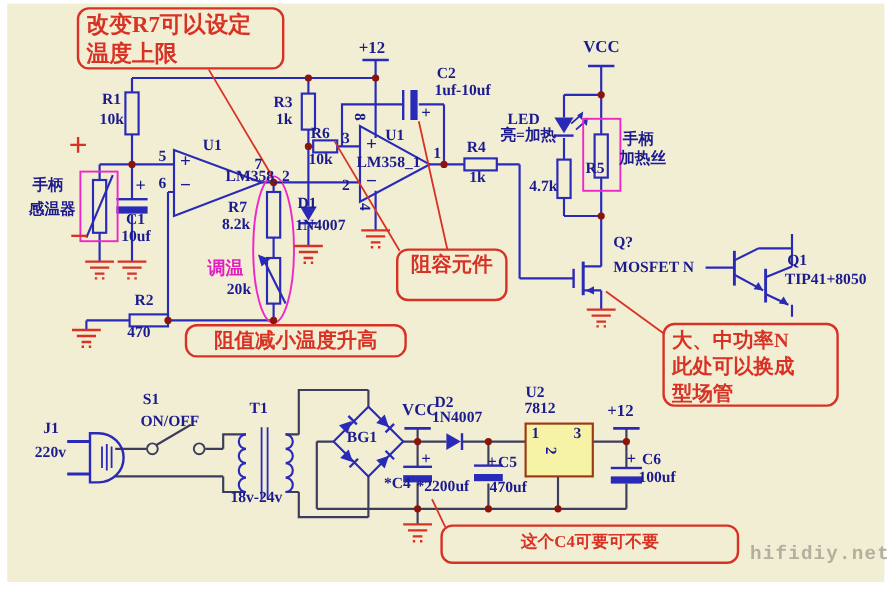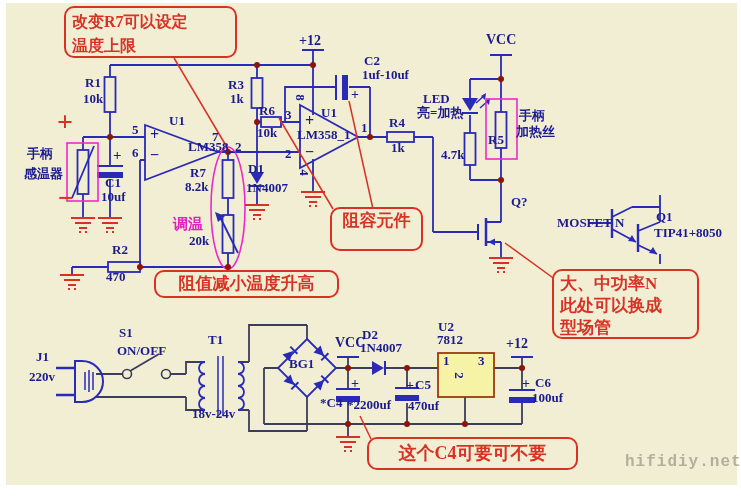--- a/index.html
+++ b/index.html
@@ -8,24 +8,24 @@
   #schematic-svg{position:absolute;left:0;top:0;}
   .lbl{position:absolute;font-weight:bold;font-size:13px;color:#1b1b8e;
        white-space:nowrap;line-height:1;font-family:"Liberation Serif",serif;}
   .lbl.red{color:#d83225;}
   .lbl.mag{color:#e020c0;}
   .lbl.rot{transform:rotate(90deg);}
   .callout{position:absolute;border:2px solid #d83225;border-radius:10px;color:#d83225;
            font-weight:bold;background:#f2eed4;box-sizing:border-box;
            font-family:"Liberation Serif",serif;}
   .callout div{padding:0 6px;}
-  #callout-set-limit{left:64px;top:6px;width:173px;height:52px;font-size:16px;line-height:24px;text-align:left;padding-top:2px;}
+  #callout-set-limit{left:64px;top:6px;width:173px;height:52px;font-size:19px;line-height:24px;text-align:left;padding-top:2px;}
   #callout-new-parts{left:330px;top:207px;width:93px;height:44px;font-size:17px;line-height:20px;text-align:center;padding-top:2px;}
   #callout-mosfet-note{left:552px;top:269px;width:147px;height:70px;font-size:17px;line-height:22px;text-align:left;padding-top:2px;}
-  #callout-c4-note{left:367px;top:437px;width:211px;height:33px;font-size:18px;line-height:28px;text-align:center;}
+  #callout-c4-note{left:367px;top:437px;width:249px;height:33px;font-size:14px;line-height:28px;text-align:center;}
   #callout-resistance-note{left:154px;top:270px;width:185px;height:28px;font-size:17px;line-height:24px;text-align:center;}
   #watermark{position:absolute;left:625px;top:453px;color:#b3af9d;font-size:16px;
              font-weight:bold;letter-spacing:1px;font-family:"Liberation Mono",monospace;}
 </style>
 </head>
 <body>
 
 <div id="stage">
 
 <svg id="schematic-svg" width="741" height="500" viewBox="0 0 741 500">
@@ -281,21 +281,21 @@
       <div class="lbl" style="left: 389px; top: 116px;">R4</div>
       <div class="lbl" style="left: 391px; top: 141px;">1k</div>
       <div class="lbl" style="left: 423px; top: 92px;">LED</div>
       <div class="lbl" style="left: 417px; top: 106px;">亮=加热</div>
       <div class="lbl" style="left: 444px; top: 133px; margin-left: 44px;">R5</div>
       <div class="lbl" style="left: 441px; top: 148px;">4.7k</div>
       <div class="lbl" style="left: 519px; top: 109px;">手柄</div>
       <div class="lbl" style="left: 516px; top: 125px;">加热丝</div>
       <div class="lbl" style="left: 486px; top: 33px; font-size: 14px;">VCC</div>
       <div class="lbl" style="left: 511px; top: 195px;">Q?</div>
-      <div class="lbl" style="left: 511px; top: 216px; margin-left: 46px;">MOSFET N</div>
+      <div class="lbl" style="left: 511px; top: 216px;">MOSFET N</div>
       <div class="lbl" style="left: 656px; top: 210px;">Q1</div>
       <div class="lbl" style="left: 654px; top: 226px; font-family: Liberation Serif, serif;">TIP41+8050</div>
       <div class="lbl" style="left: 36px; top: 350px;">J1</div>
       <div class="lbl" style="left: 29px; top: 370px;">220v</div>
       <div class="lbl" style="left: 119px; top: 326px;">S1</div>
       <div class="lbl" style="left: 117px; top: 344px;">ON/OFF</div>
       <div class="lbl" style="left: 208px; top: 333px;">T1</div>
       <div class="lbl" style="left: 192px; top: 407px;">18v-24v</div>
       <div class="lbl" style="left: 289px; top: 357px;">BG1</div>
       <div class="lbl" style="left: 335px; top: 336px; font-size: 14px;">VCC</div>

